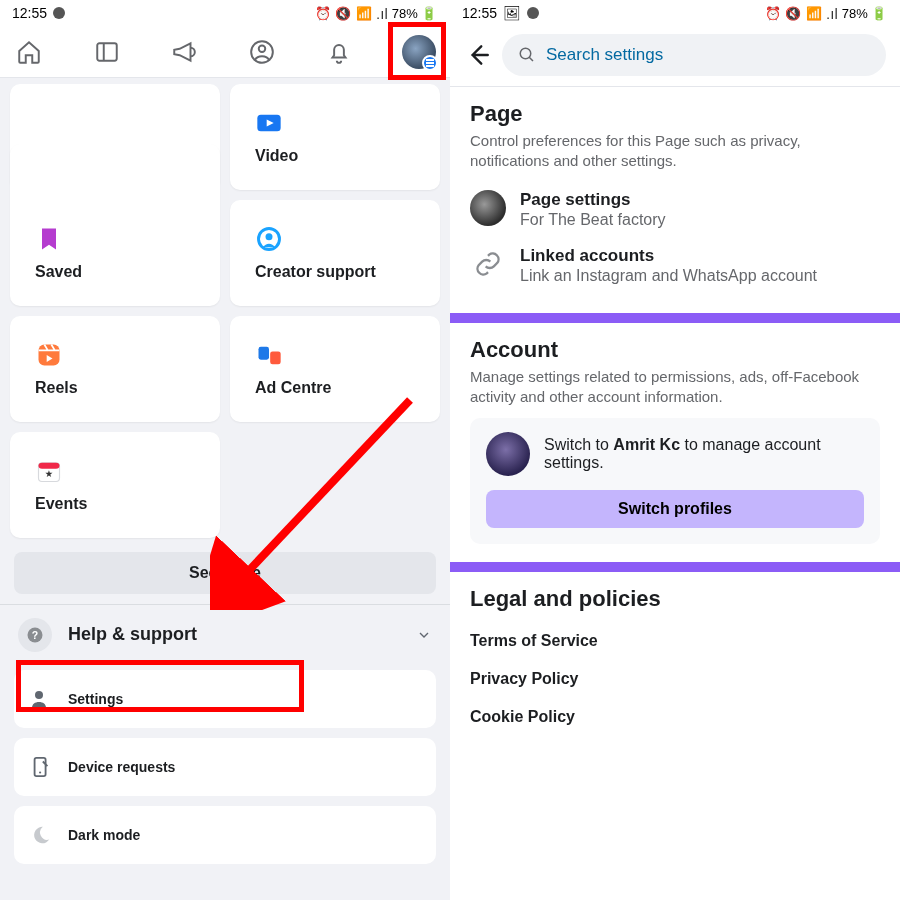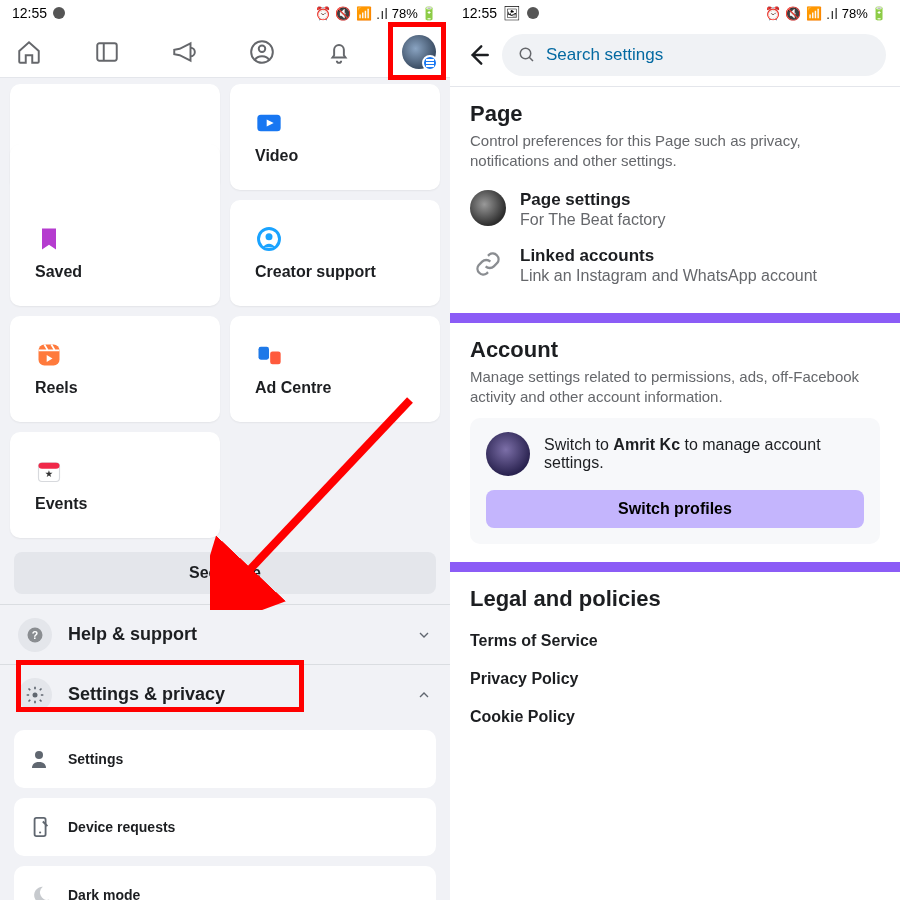--- a/index.html
+++ b/index.html
@@ -195,34 +195,20 @@
           </svg>
         </div>
       <span>Help &amp; support</span>
       <span class="chev">
           <svg width="16" height="16" viewBox="0 0 24 24">
             <path d="M6 9l6 6 6-6" fill="none" stroke="#606770" stroke-width="2"></path>
           </svg>
         </span>
     </div>
 
-    <div class="acc-row">
-      <div class="round">
-          <svg width="20" height="20" viewBox="0 0 24 24">
-            <circle cx="12" cy="12" r="3" fill="#606770"></circle>
-            <path d="M12 2v3M12 19v3M4.2 4.2l2.1 2.1M17.7 17.7l2.1 2.1M2 12h3M19 12h3M4.2 19.8l2.1-2.1M17.7 6.3l2.1-2.1" stroke="#606770" stroke-width="2"></path>
-          </svg>
-        </div>
-      <span>Settings &amp; privacy</span>
-      <span class="chev">
-          <svg width="16" height="16" viewBox="0 0 24 24">
-            <path d="M6 15l6-6 6 6" fill="none" stroke="#606770" stroke-width="2"></path>
-          </svg>
-        </span>
-    </div>
 
     <div class="sub-list">
       <div class="sub-item">
         <span class="sic">
             <svg viewBox="0 0 24 24" width="24" height="24">
               <circle cx="10" cy="8" r="4" fill="#606770"></circle>
               <path d="M3 21c0-4 3-6 7-6s7 2 7 6" fill="#606770"></path>
             </svg>
           </span>
         <span>Settings</span>

